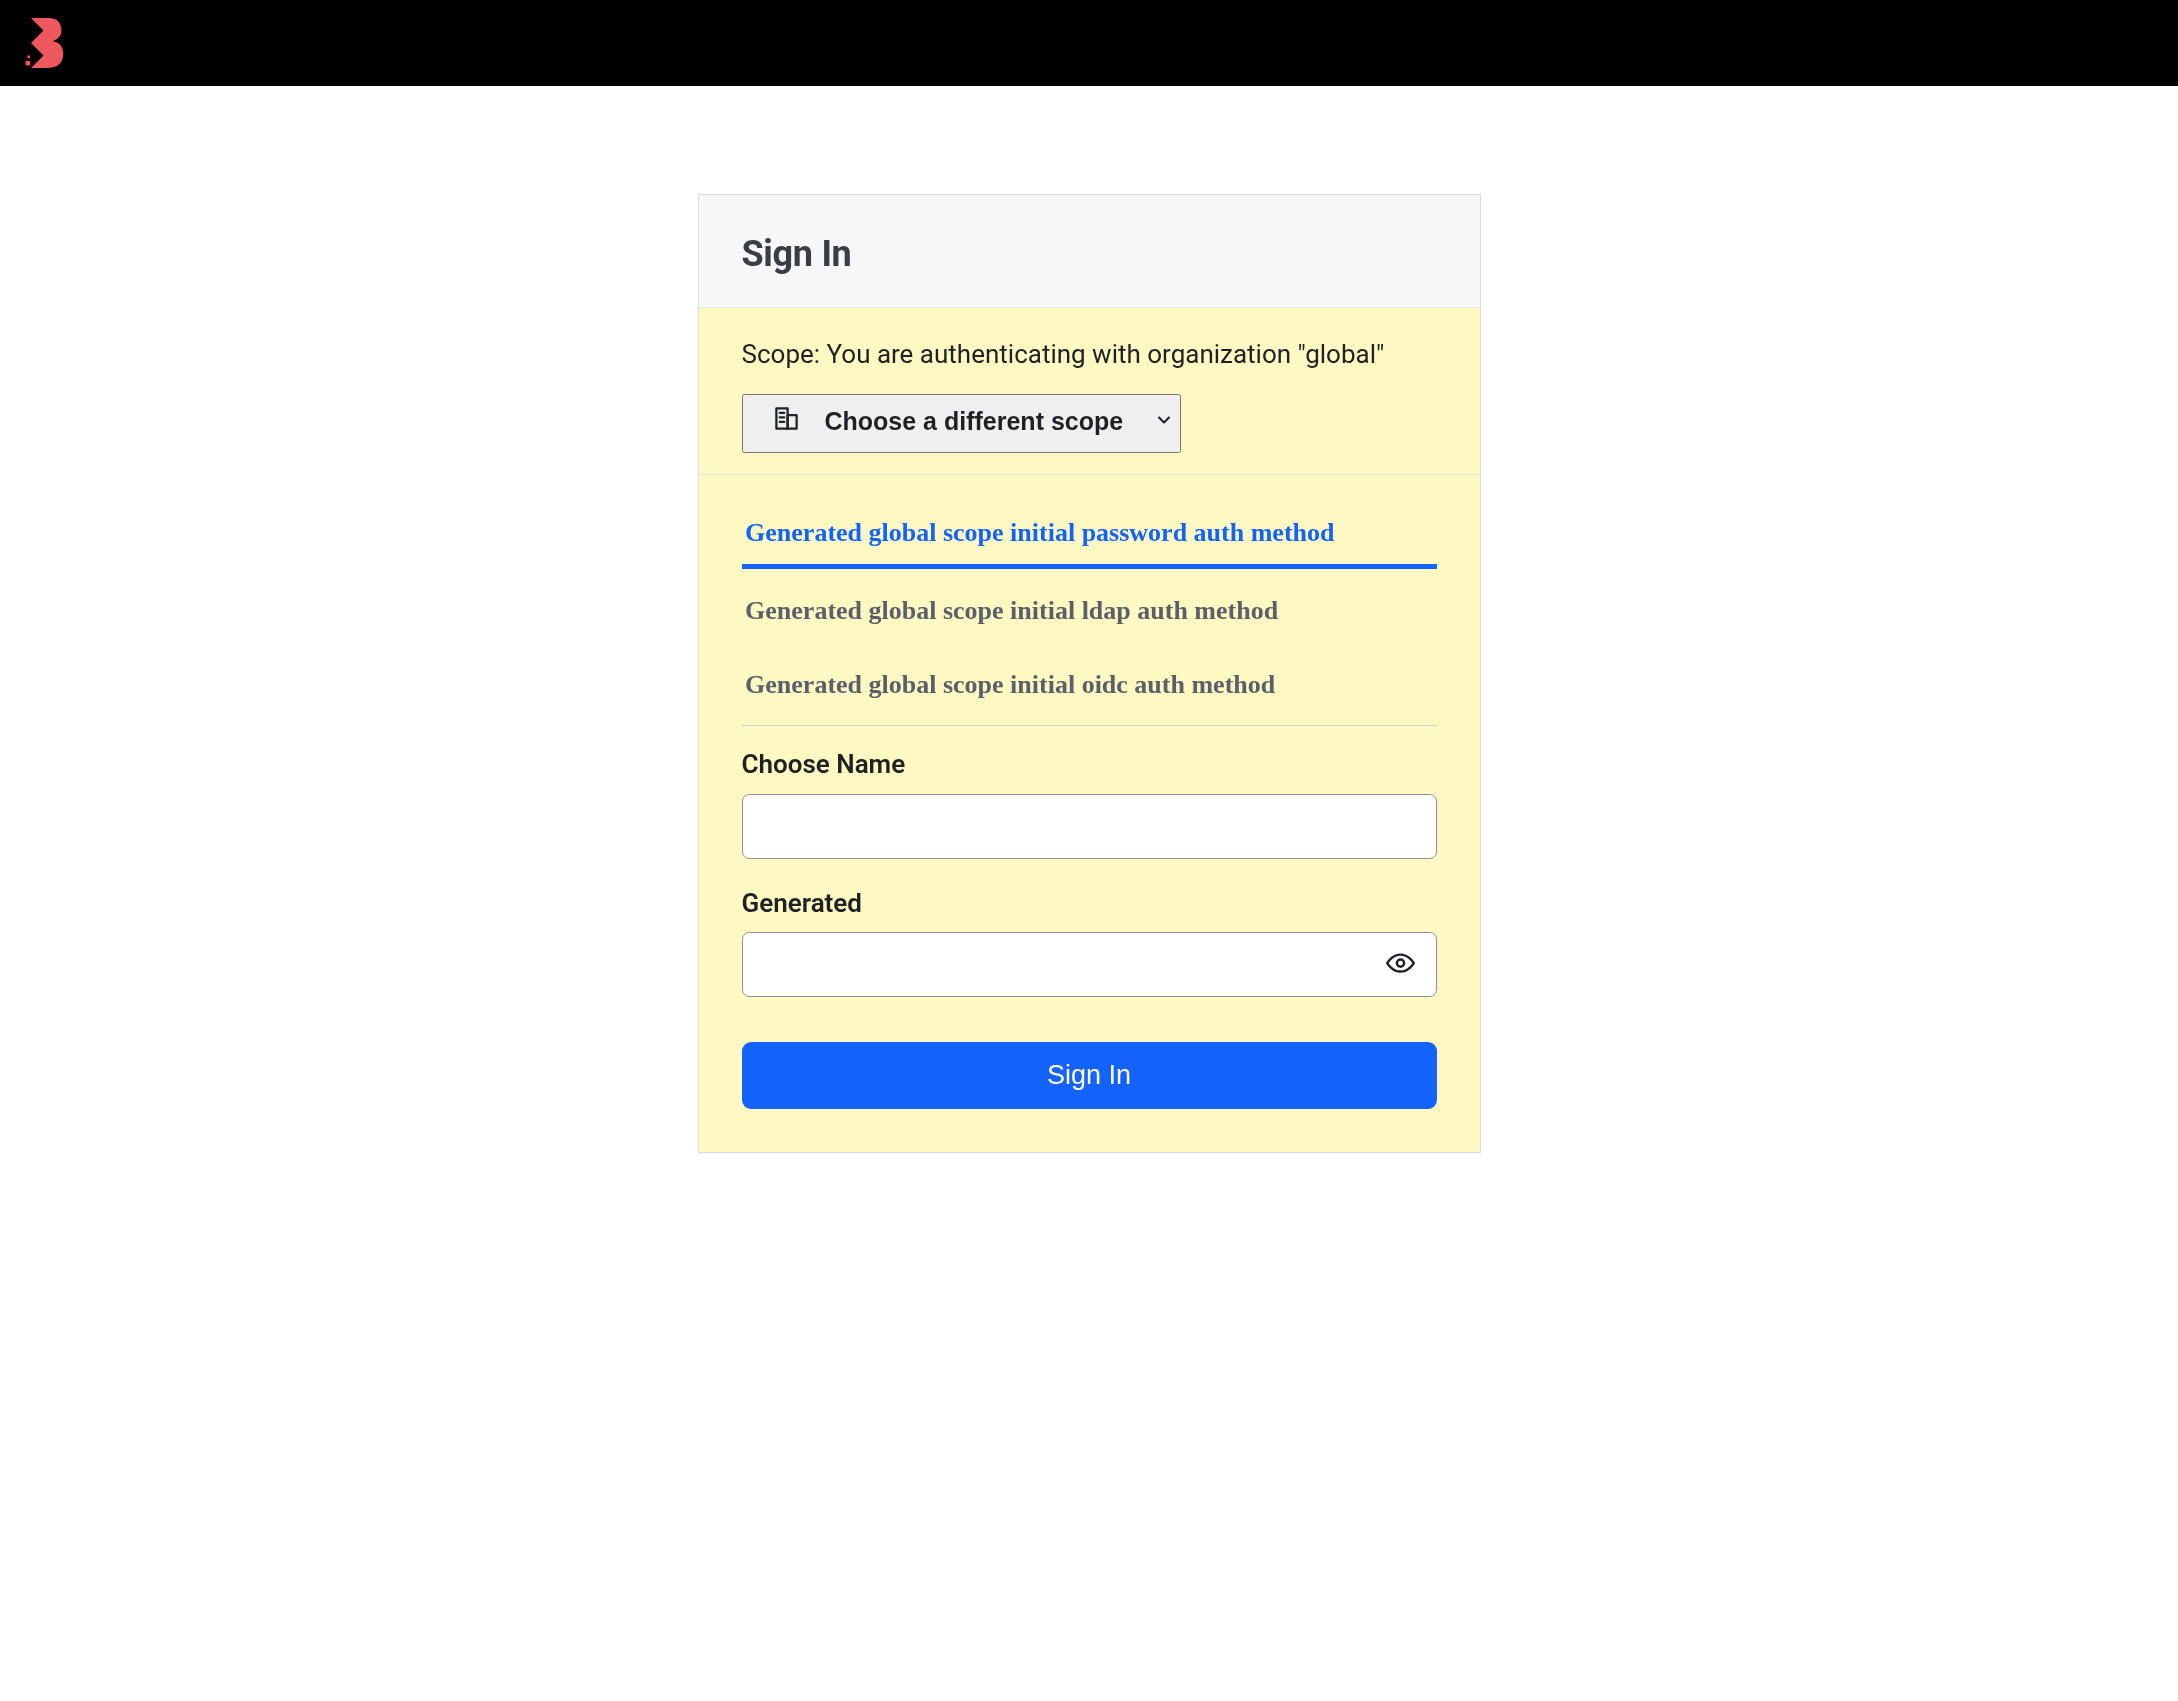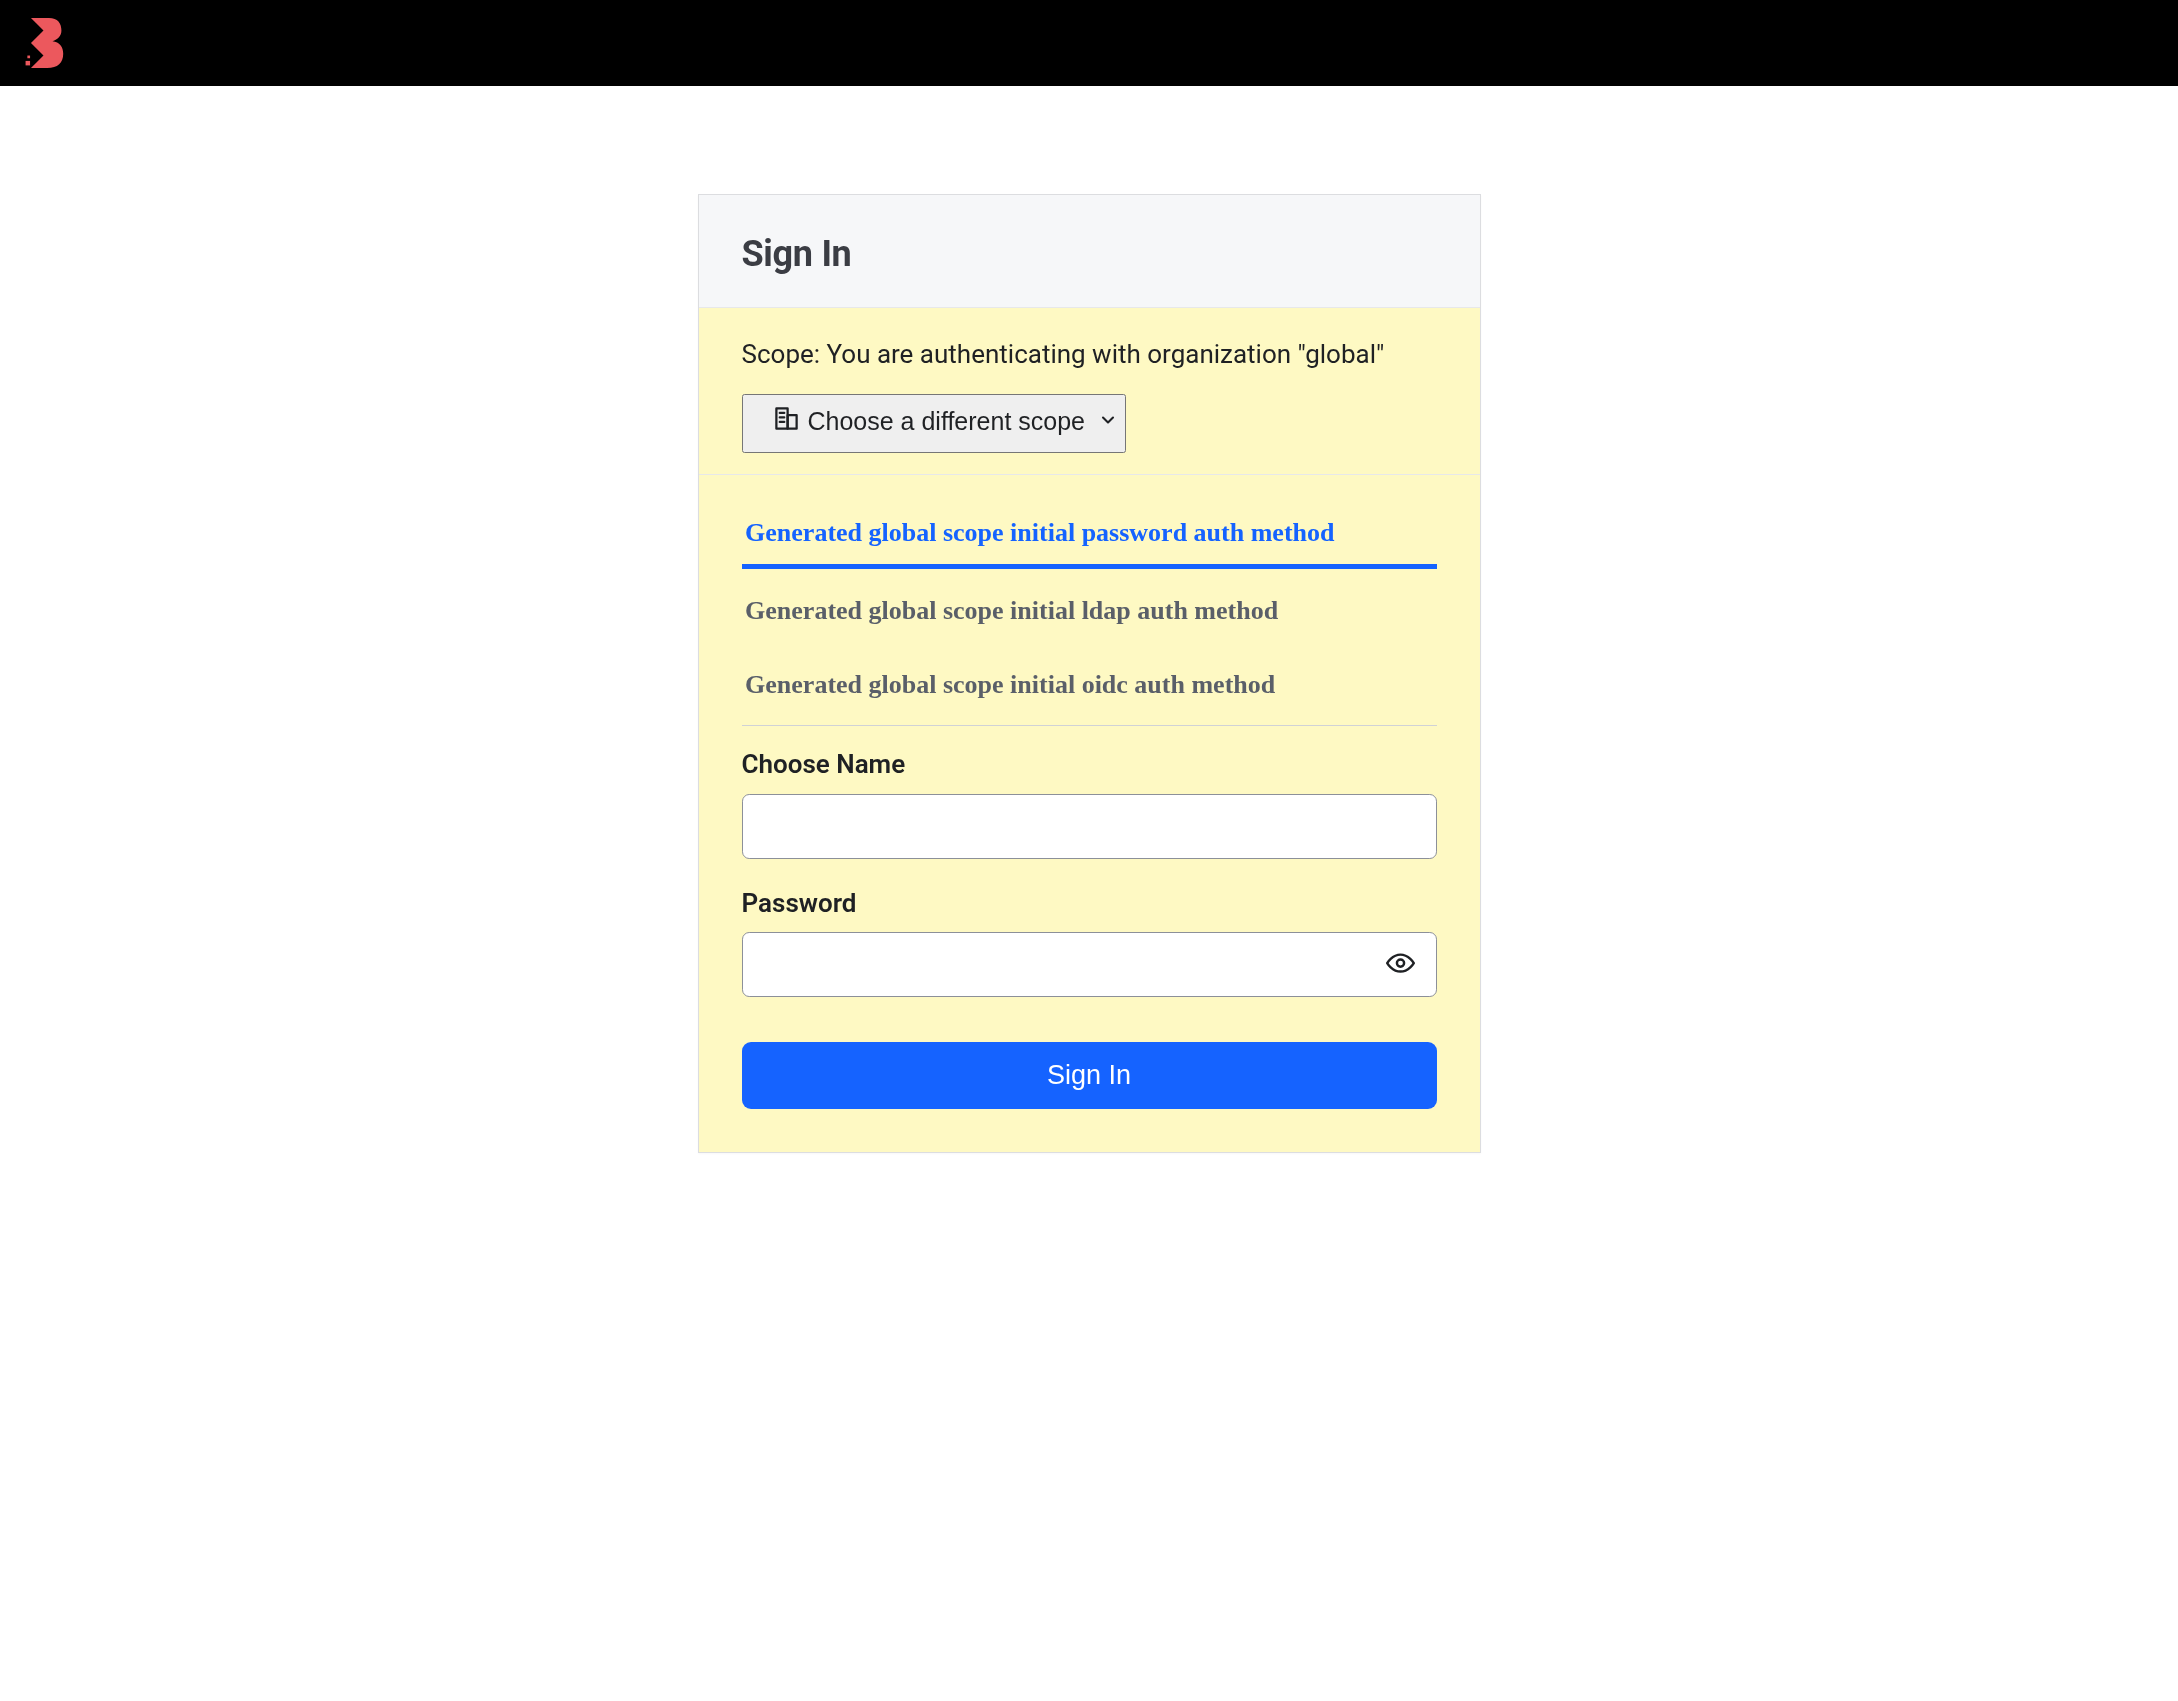--- a/index.html
+++ b/index.html
@@ -44,25 +44,25 @@
     border-bottom: 0.9px solid #e7e8ea;
   }
   .scope-text {
     font-size: 26px;
     color: #1f2124;
     margin-bottom: 25px;
   }
   .scope-picker {
     display: inline-flex;
     align-items: center;
-    gap: 8px;
+    gap: 25px;
     padding: 9px 5.4px 12.6px 29px;
     cursor: pointer;
     font-size: 25px;
-    font-weight: 400;
+    font-weight: 700;
     color: #1f2124;
   }
   .scope-picker .chev { margin-left: 5.4px; }
   .tabs {
     padding: 21.6px 43px 0;
   }
   .tab {
     display: block;
     width: 100%;
     text-align: left;
@@ -179,21 +179,21 @@
       <button class="tab">Generated global scope initial oidc auth method</button>
       <div class="tab-sep"></div>
     </div>
 
     <form class="form">
       <div class="field">
         <label class="field-label">Choose Name</label>
         <input type="text" class="text-input" value="" style="">
       </div>
       <div class="field">
-        <label class="field-label">Password</label>
+        <label class="field-label">Generated</label>
         <div class="input-wrap">
           <input type="password" class="text-input" value="" style="">
           <button type="button" class="eye-btn">
             <span>
               <svg width="29" height="29" viewBox="0 0 24 24" fill="none" stroke="#1f2124" stroke-width="2" stroke-linecap="round" stroke-linejoin="round">
                 <path d="M1 12s4-7 11-7 11 7 11 7-4 7-11 7S1 12 1 12z"></path>
                 <circle cx="12" cy="12" r="3"></circle>
               </svg>
             </span>
           </button>

